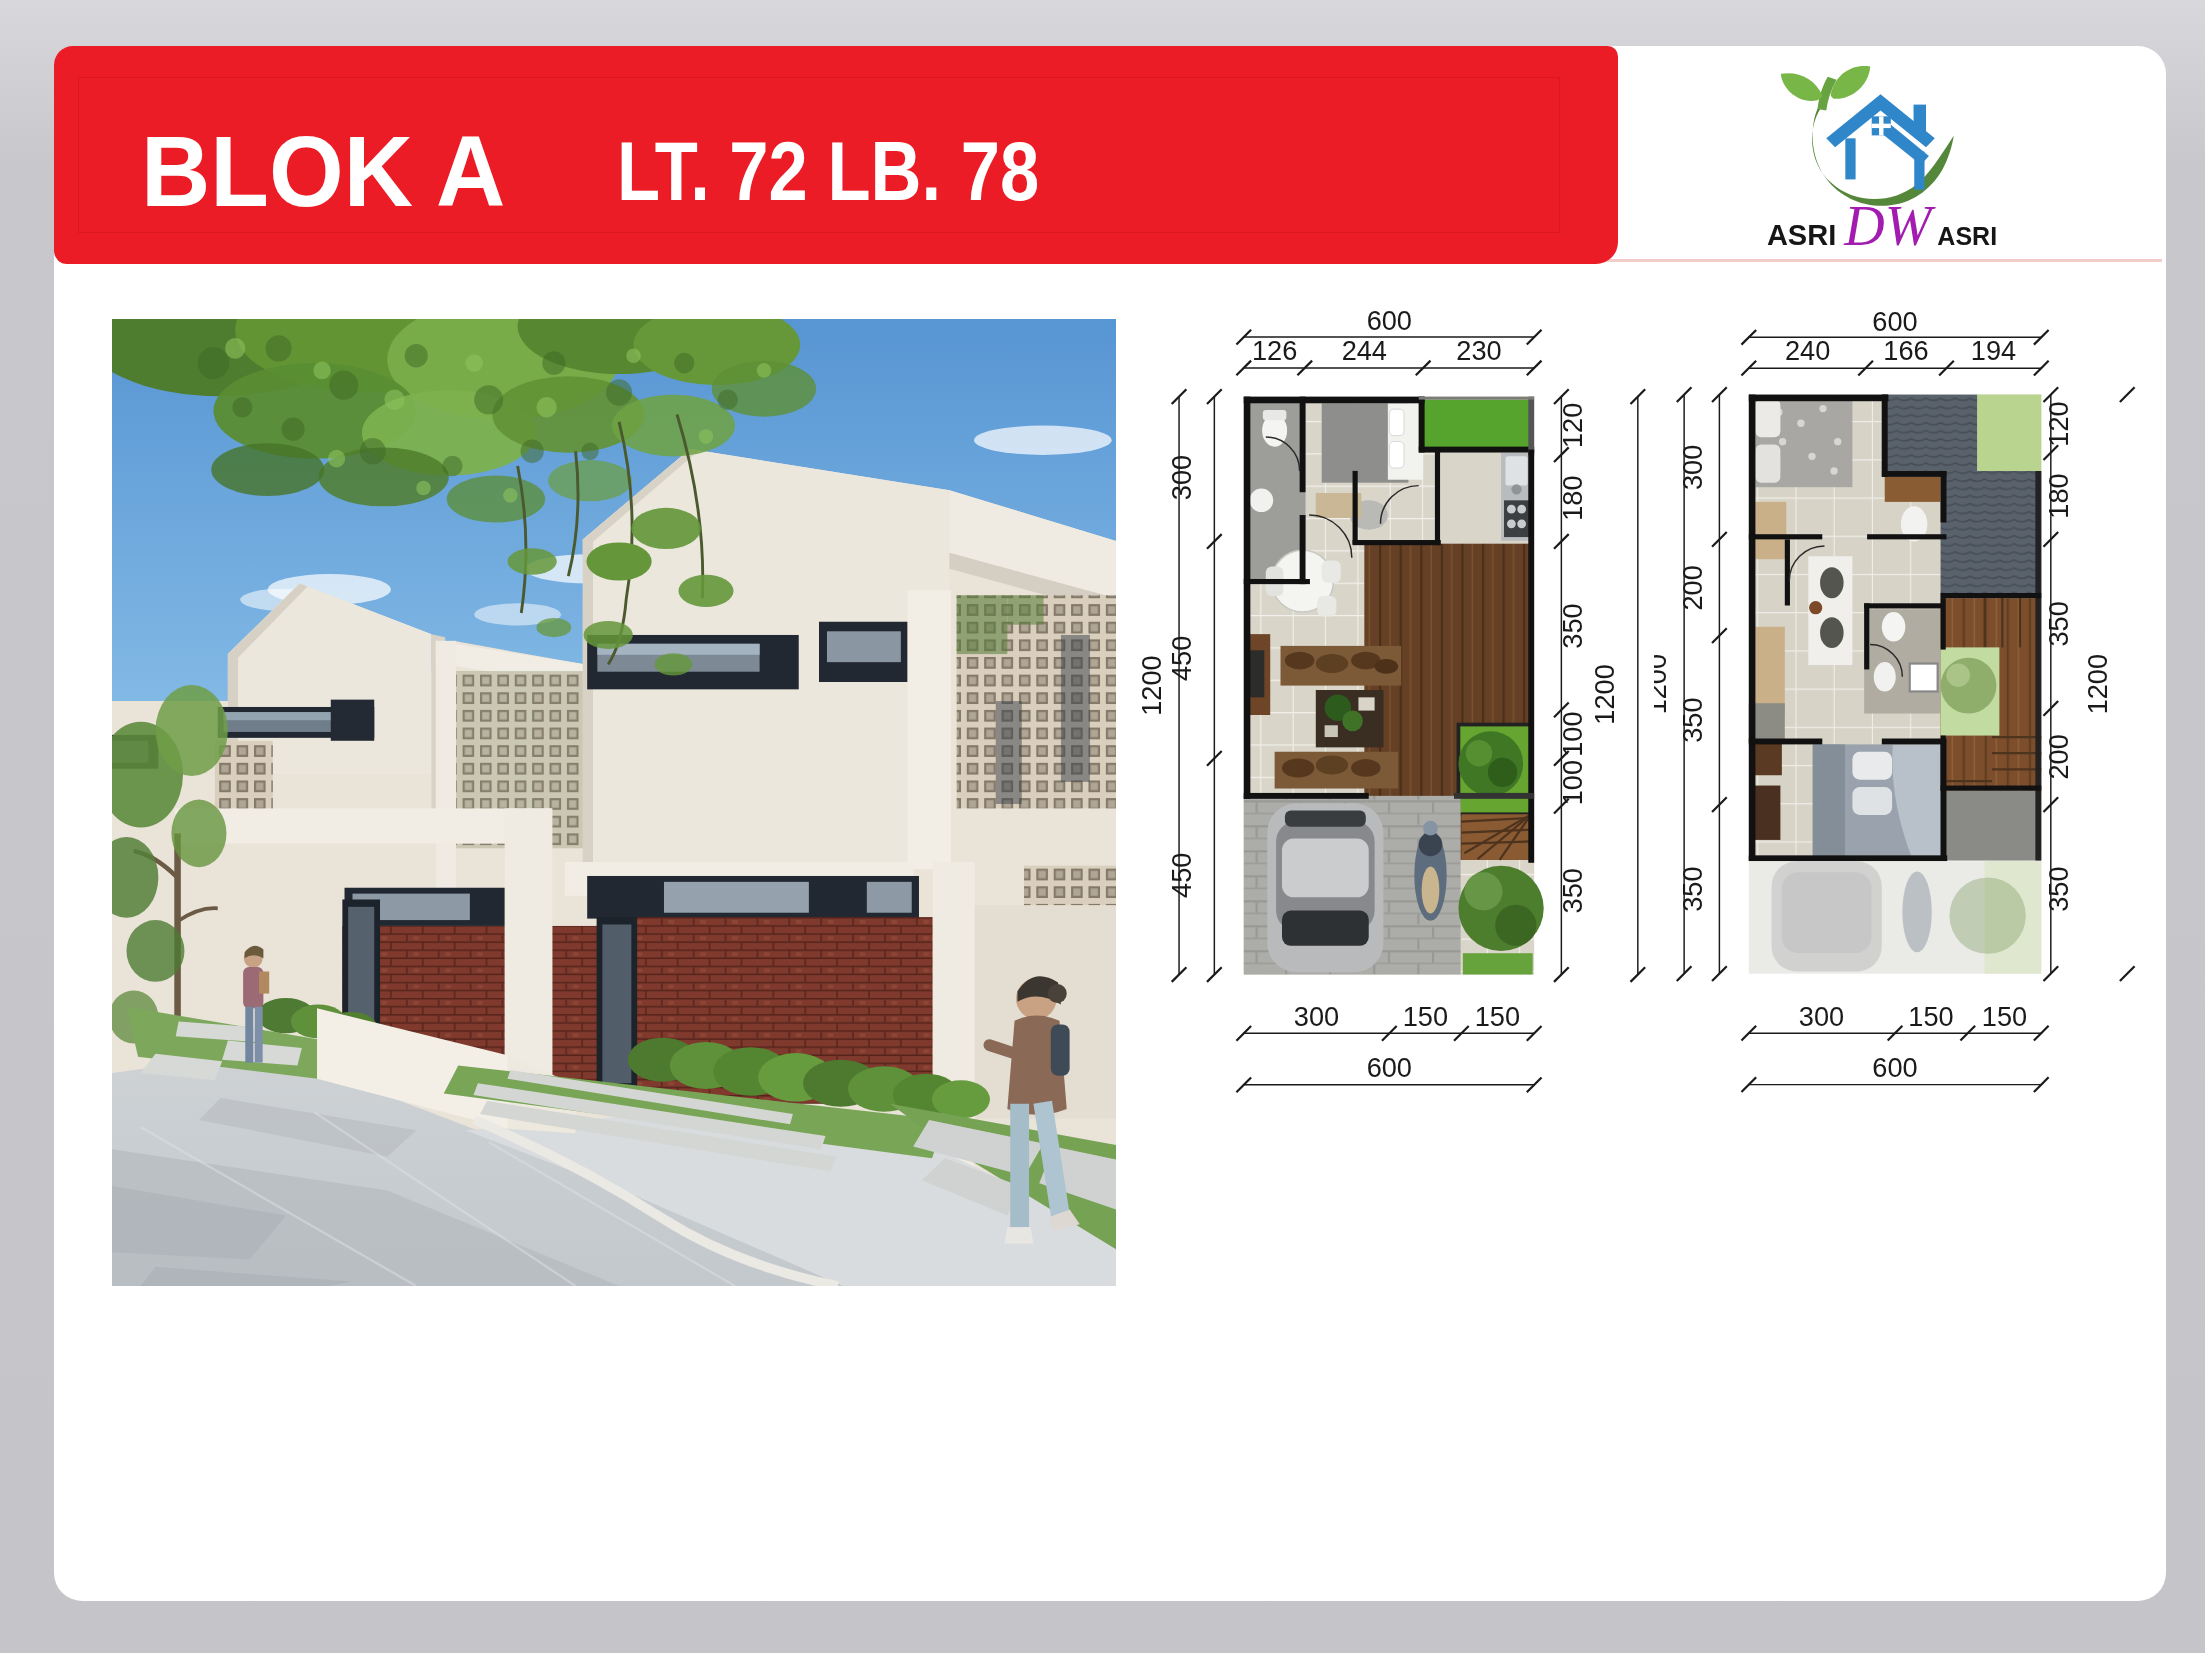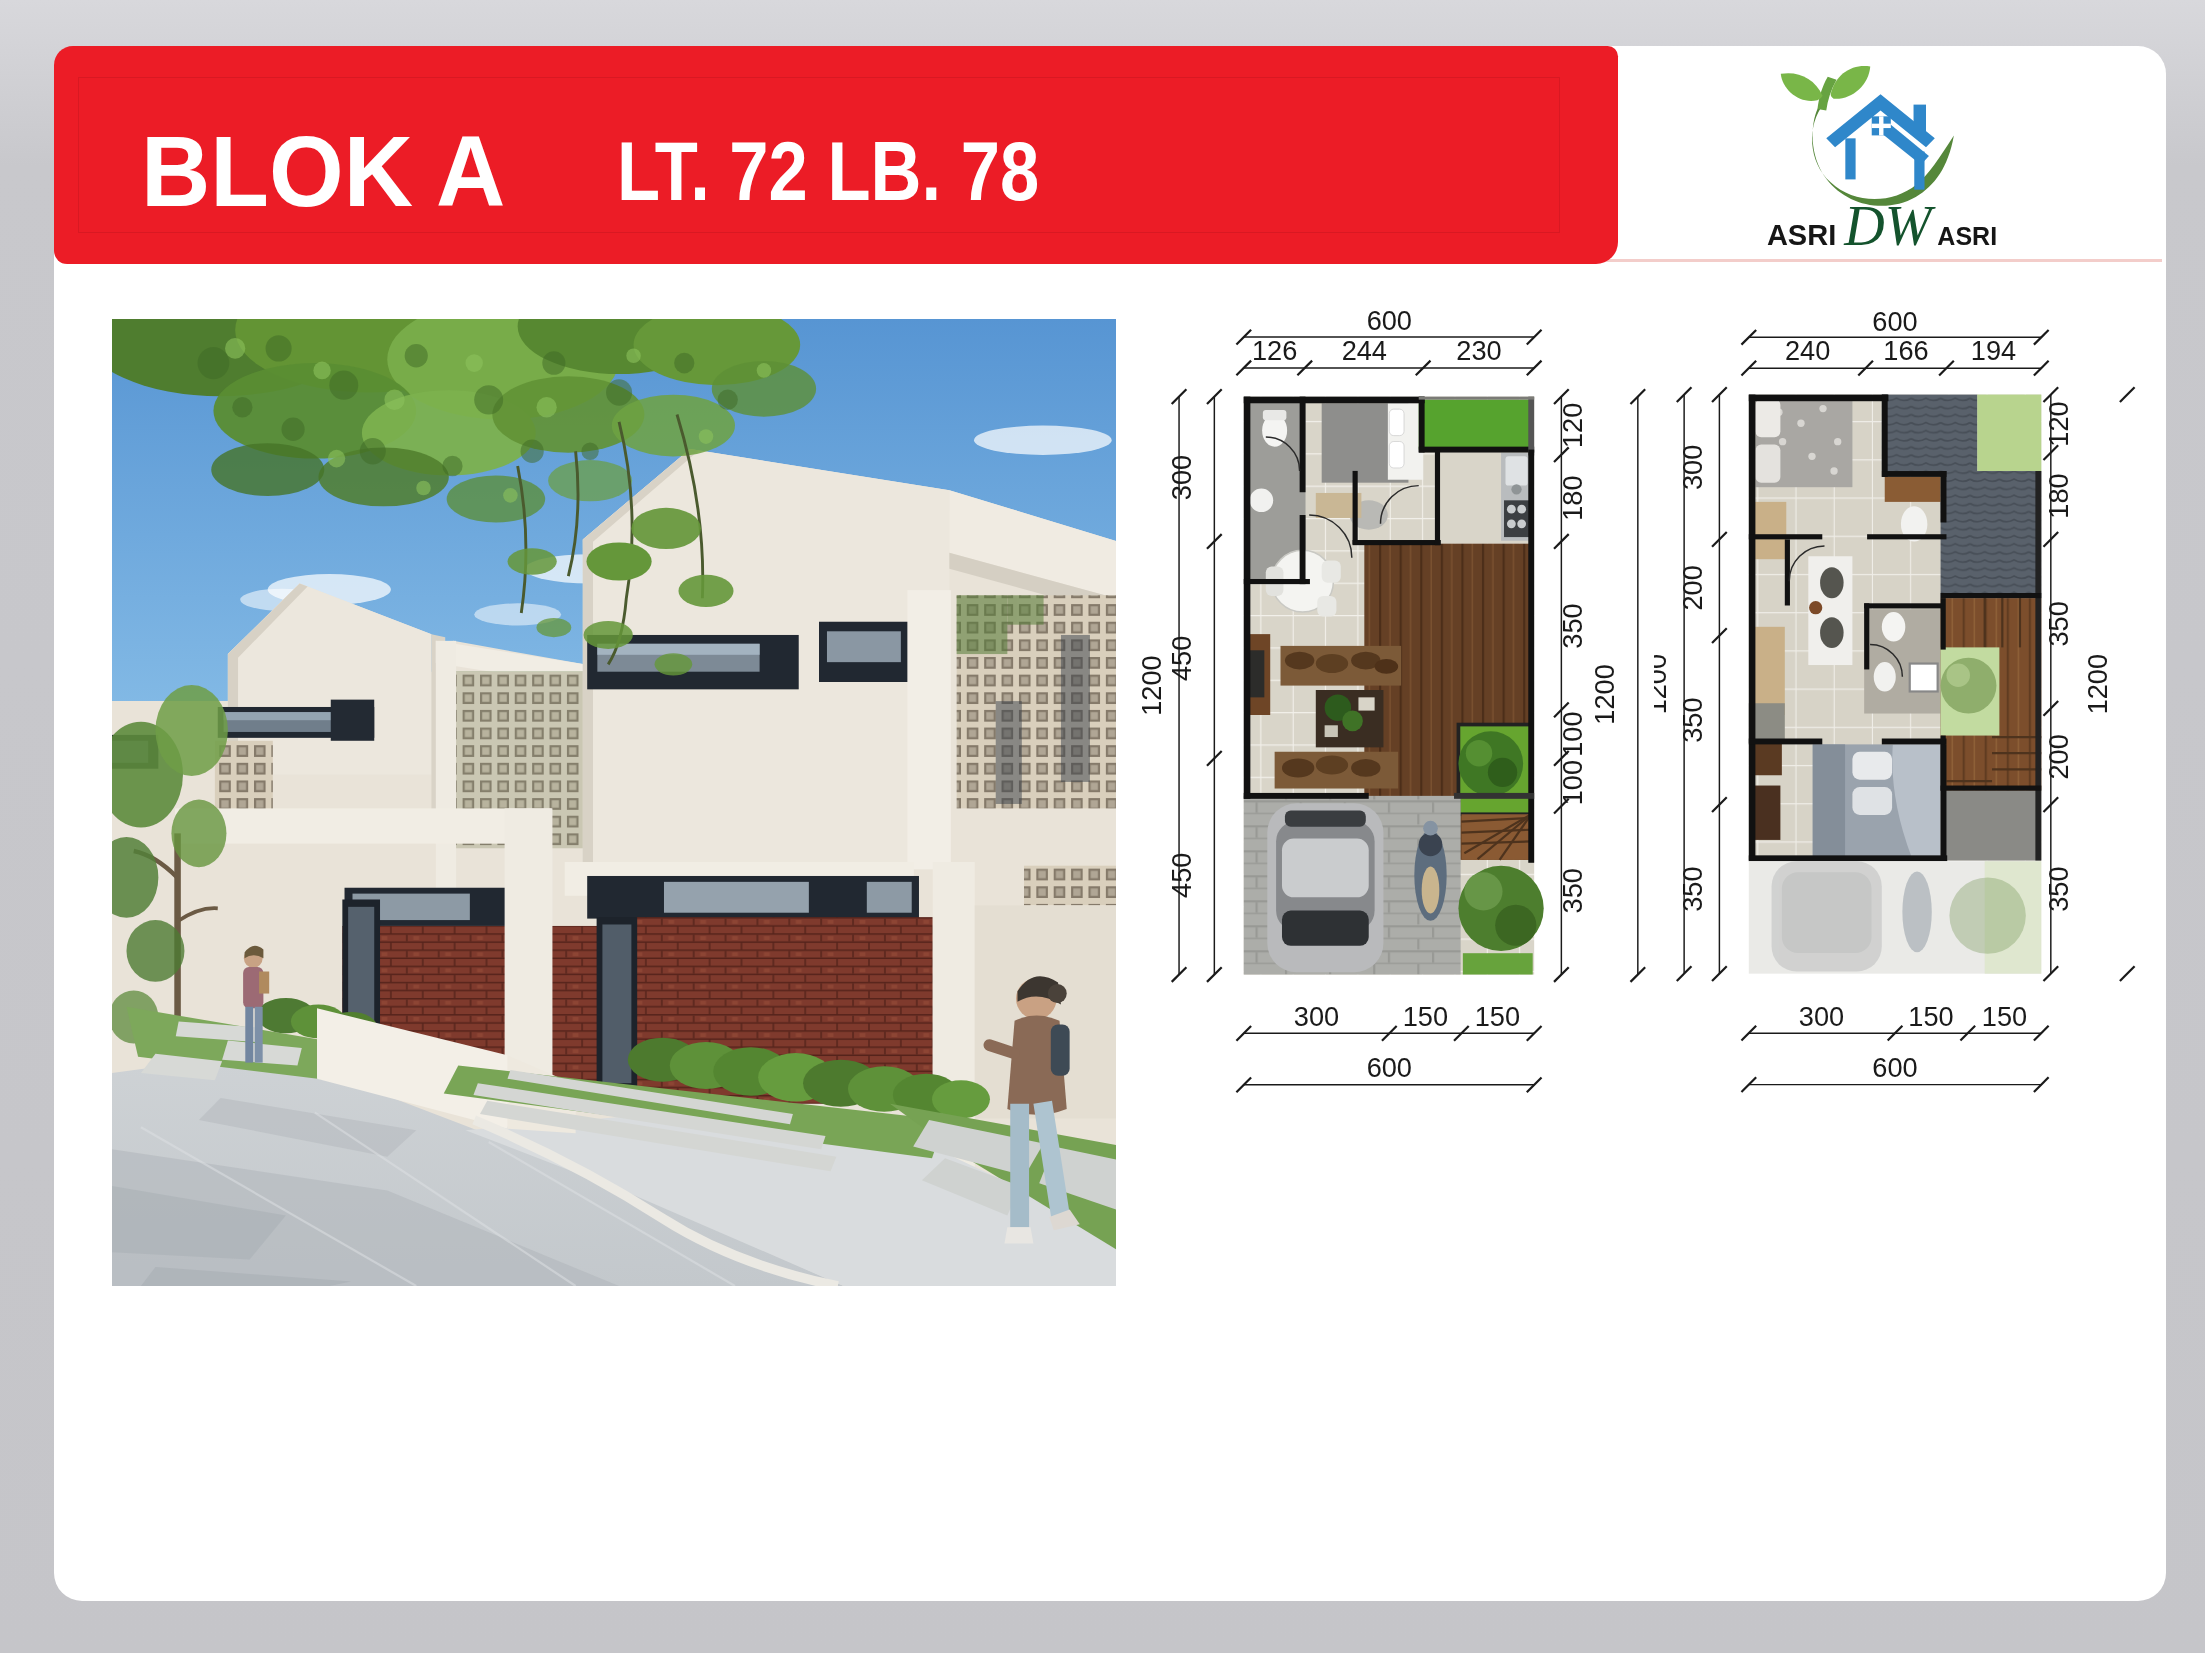--- a/index.html
+++ b/index.html
@@ -46,21 +46,21 @@
       <rect x="244" y="118" width="14" height="52"></rect>
       <rect x="186" y="70" width="26" height="26"></rect>
     </g>
     <g fill="#ffffff">
       <rect x="196" y="70" width="6" height="26"></rect>
       <rect x="186" y="80" width="26" height="6"></rect>
     </g>
   </svg>
   
   <div class="abs" style="left:-44px;top:129px;width:382px;text-align:center;white-space:nowrap;">
-    <span style="font-size:29px;font-weight:bold;color:#161616;letter-spacing:0px;">ASRI </span><span style="font-family:'Liberation Serif',serif;font-style:italic;font-size:56px;color:#14532d;margin-top:16px;">DW</span><span style="font-size:25px;font-weight:bold;color:#161616;letter-spacing:0px;"> ASRI</span>
+    <span style="font-size:29px;font-weight:bold;color:#161616;letter-spacing:0px;">ASRI </span><span style="font-family:'Liberation Serif',serif;font-style:italic;font-size:56px;color:#a21caf;margin-top:16px;">DW</span><span style="font-size:25px;font-weight:bold;color:#161616;letter-spacing:0px;"> ASRI</span>
   </div>
 </div>
 
 <div class="abs" style="left:112px;top:319px;width:1004px;height:967px;">
 <svg width="1004" height="967" viewBox="0 0 1386 1316" preserveAspectRatio="none">
   <defs>
     <linearGradient id="sky" x1="0" y1="0" x2="0" y2="1">
       <stop offset="0" stop-color="#5795d3"></stop>
       <stop offset="0.4" stop-color="#82b9e5"></stop>
       <stop offset="0.75" stop-color="#b5d7f1"></stop>

